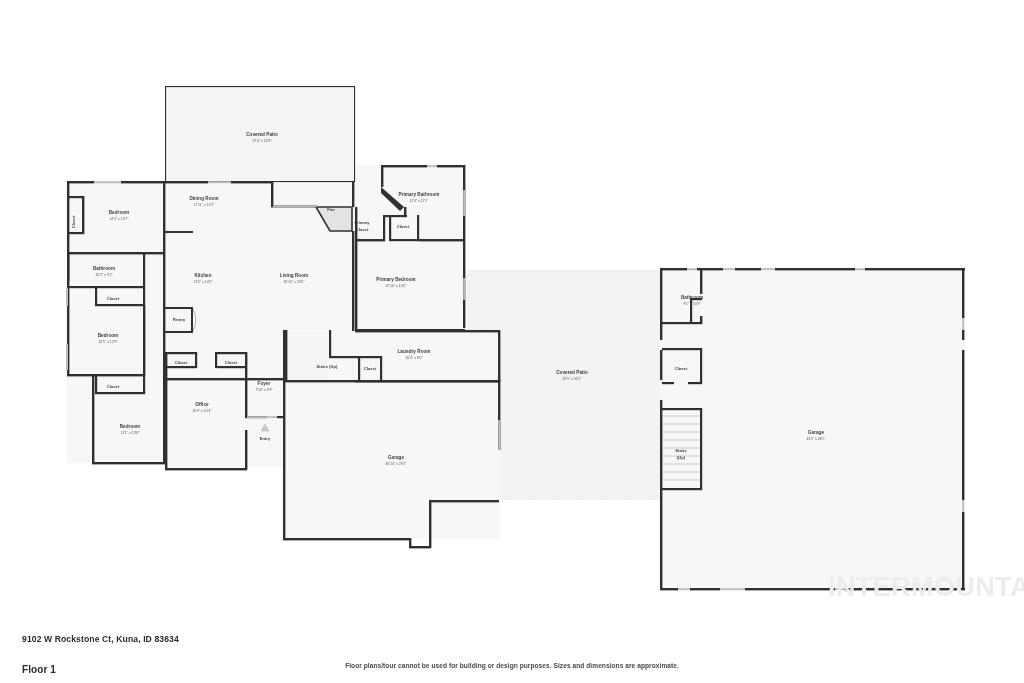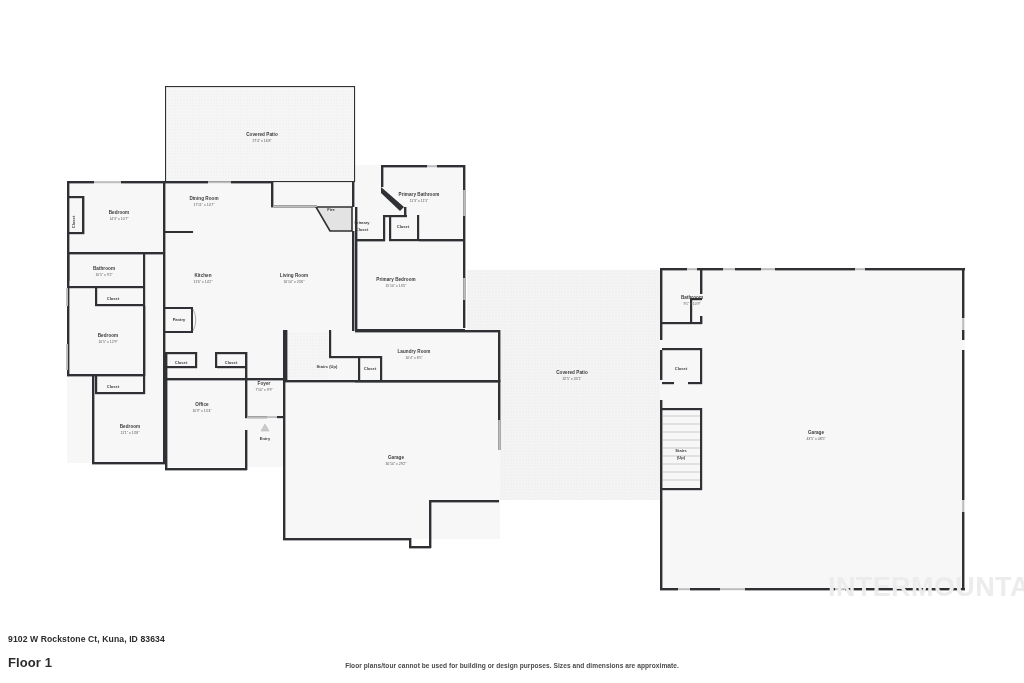--- a/index.html
+++ b/index.html
@@ -49,35 +49,35 @@
   footer#footer-bar {
     position: absolute;
     left: 0;
     top: 620px;
     width: 1024px;
     height: 63px;
     background: #ffffff;
   }
   #addr-block {
     position: absolute;
-    left: 8px;
+    left: 22px;
     top: 14px;
   }
   #addr-line {
     font-size: 8.6px;
     font-weight: bold;
     color: #2b2b2b;
     letter-spacing: 0.1px;
     white-space: nowrap;
   }
   #floor-line {
-    font-size: 13px;
+    font-size: 10px;
     font-weight: bold;
     color: #2b2b2b;
-    margin-top: 11px;
+    margin-top: 20px;
     letter-spacing: 0.1px;
   }
   #disclaimer {
     position: absolute;
     left: 0;
     top: 42px;
     width: 1024px;
     text-align: center;
     font-size: 6.6px;
     font-weight: bold;

